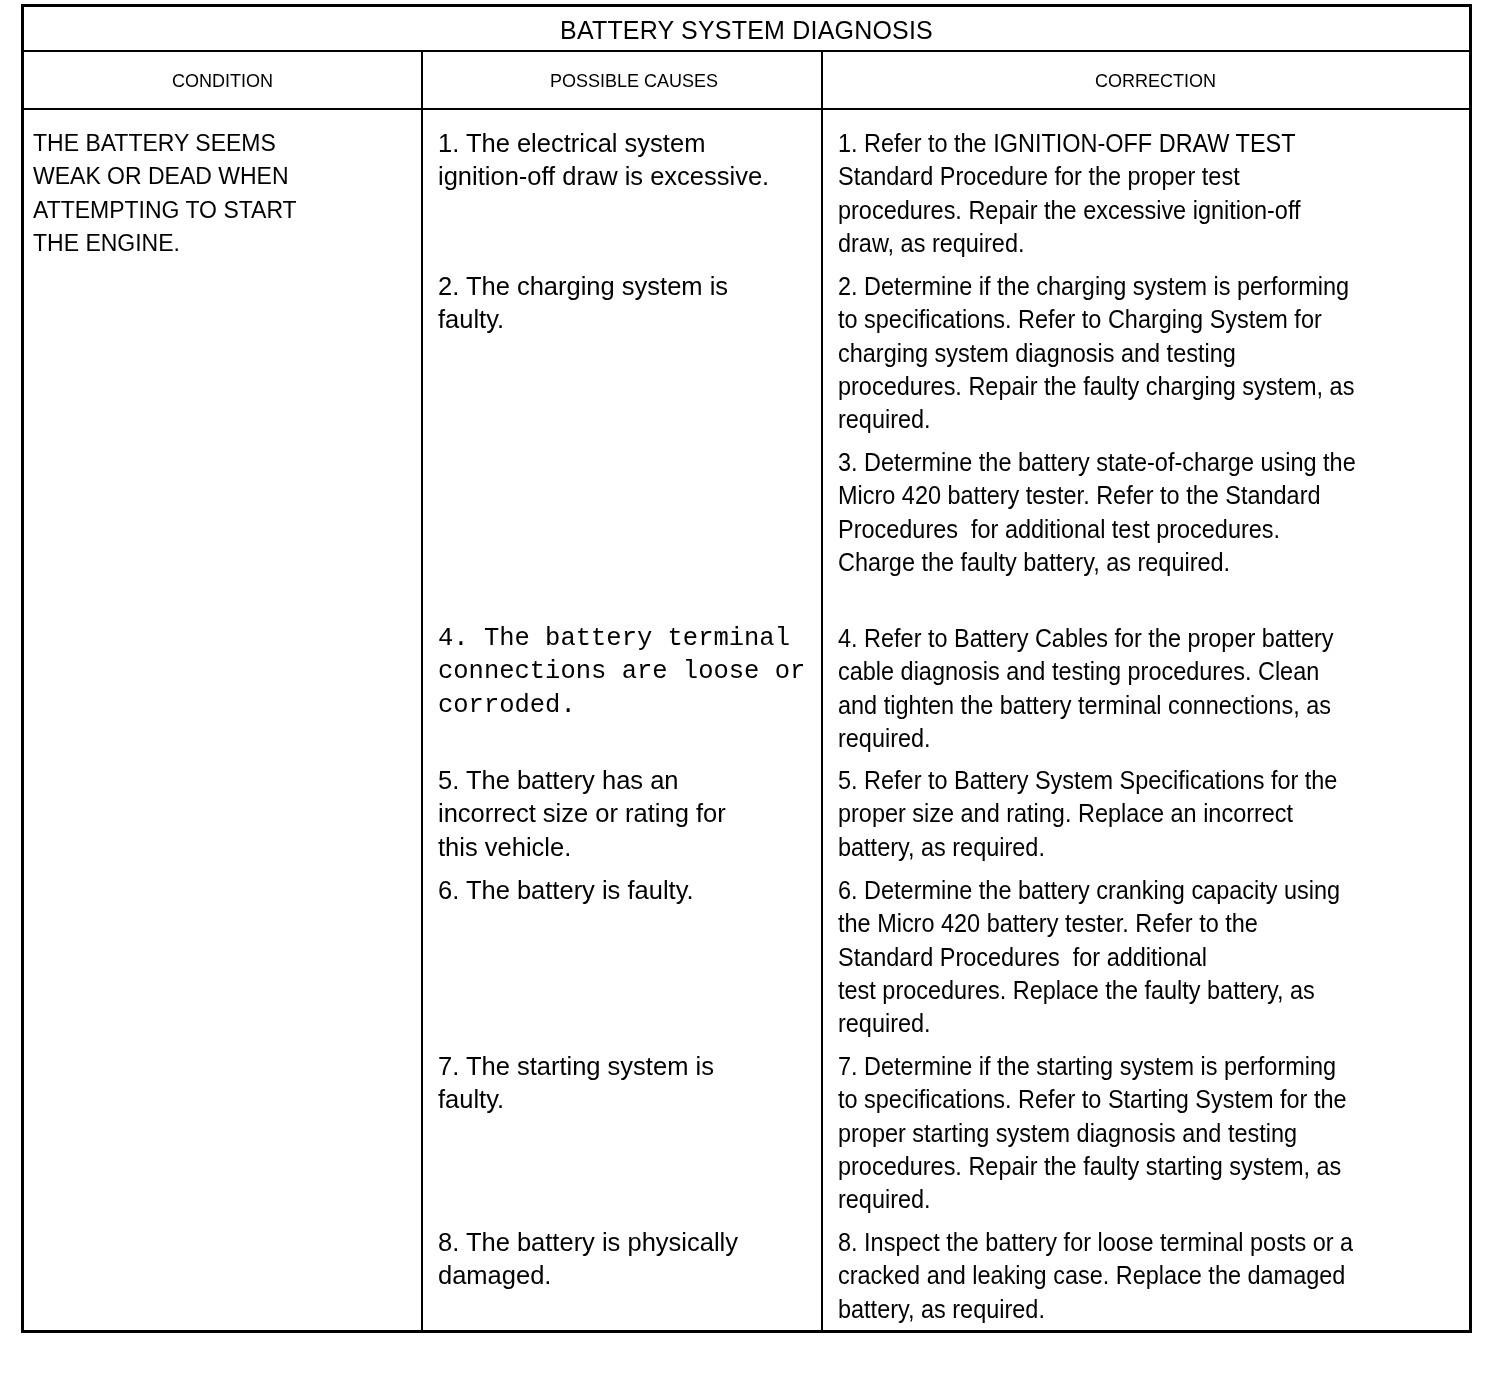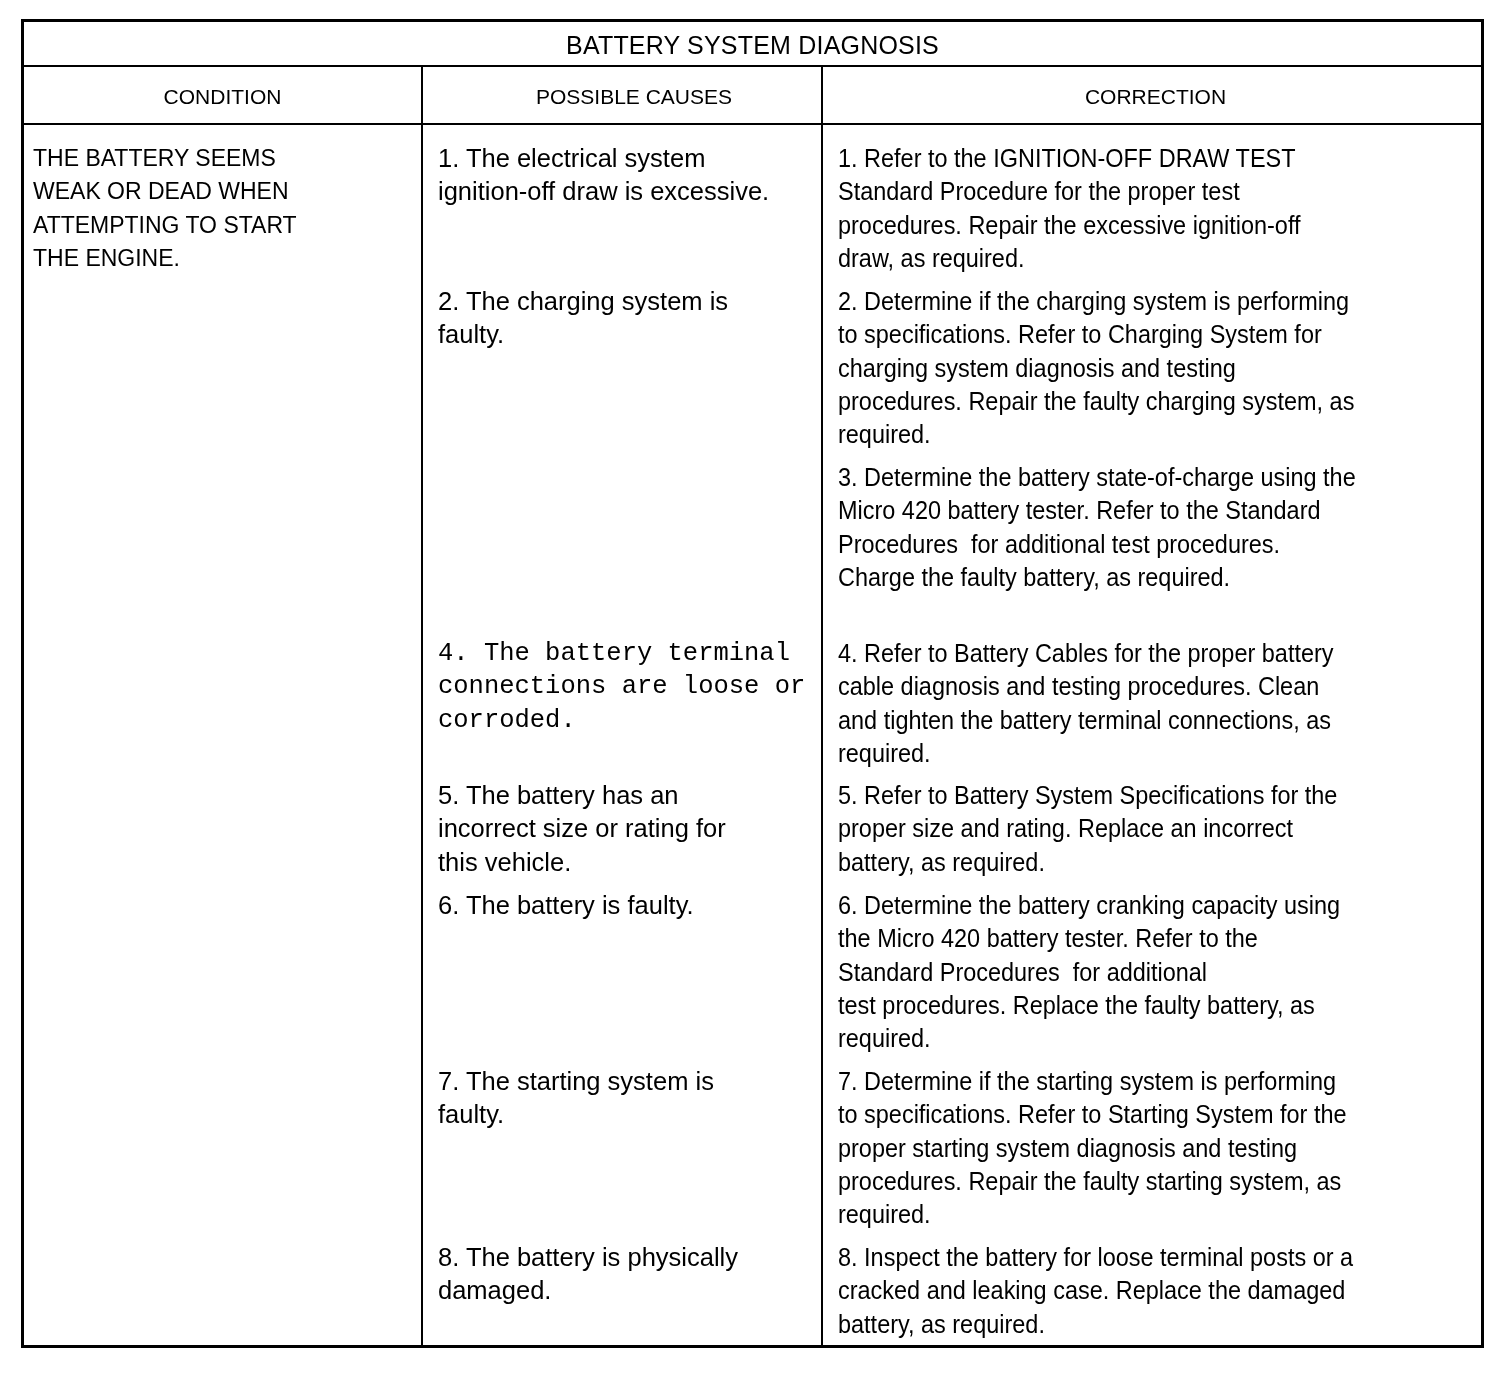--- a/index.html
+++ b/index.html
@@ -1,26 +1,26 @@
 <!DOCTYPE html>
 <html><head>
 <meta charset="utf-8">
 <style>
   html, body { margin: 0; padding: 0; background: #ffffff; }
   body { width: 1504px; height: 1374px; position: relative; overflow: hidden;
          font-family: "Liberation Sans", sans-serif; color: #000; }
-  #tbl { position: absolute; left: 21px; top: 19px; width: 1445px; height: 1323px;
-         border: 3px solid #000; padding-left: 12px; }
+  #tbl { position: absolute; left: 21px; top: 4px; width: 1445px; height: 1323px;
+         border: 3px solid #000; }
   .hline { position: absolute; left: 0; right: 0; height: 2px; background: #000; }
   .vline { position: absolute; width: 2px; background: #000; }
   .title { position: absolute; left: 0; right: 0; top: 0; height: 46px;
            display: flex; align-items: center; justify-content: center;
            font-size: 25px; letter-spacing: 0.2px; }
   .hdr { position: absolute; top: 46px; height: 57px; display: flex;
-         align-items: center; justify-content: center; font-size: 21px; }
+         align-items: center; justify-content: center; font-size: 18px; }
   .txt { position: absolute; font-size: 25.5px; line-height: 33.3px; white-space: pre; }
   .cond { font-size: 23px; }
   .corr { transform-origin: left top; transform: scaleX(0.92); }
 </style>
 </head>
 <body>
 
 <div id="tbl">
 
   <div class="hline" style="top:43px"></div>

